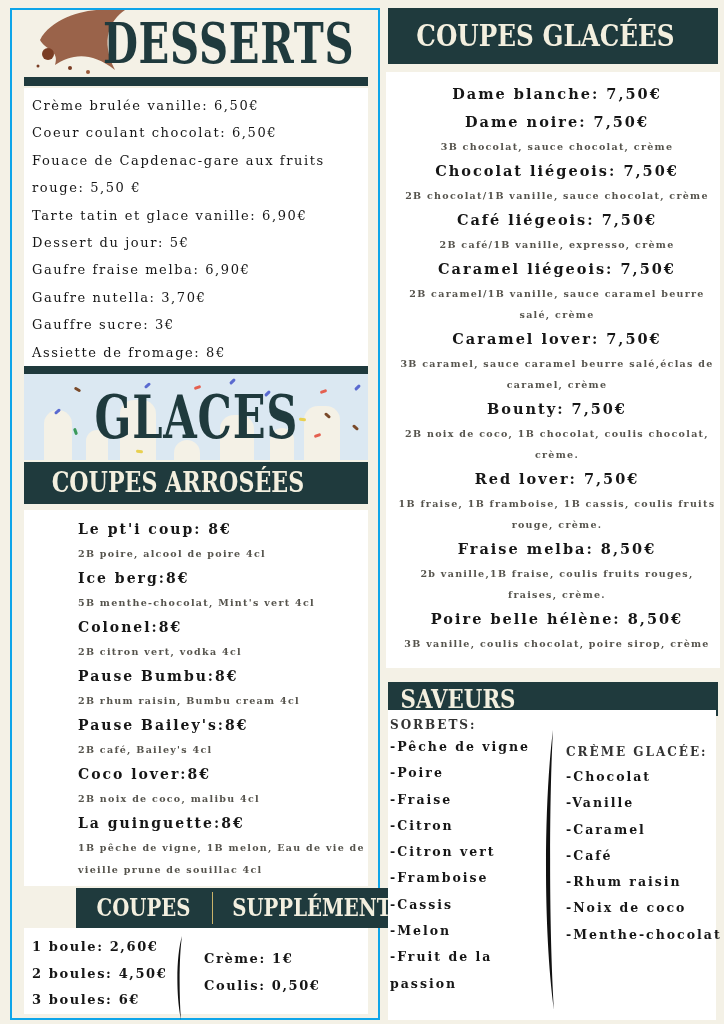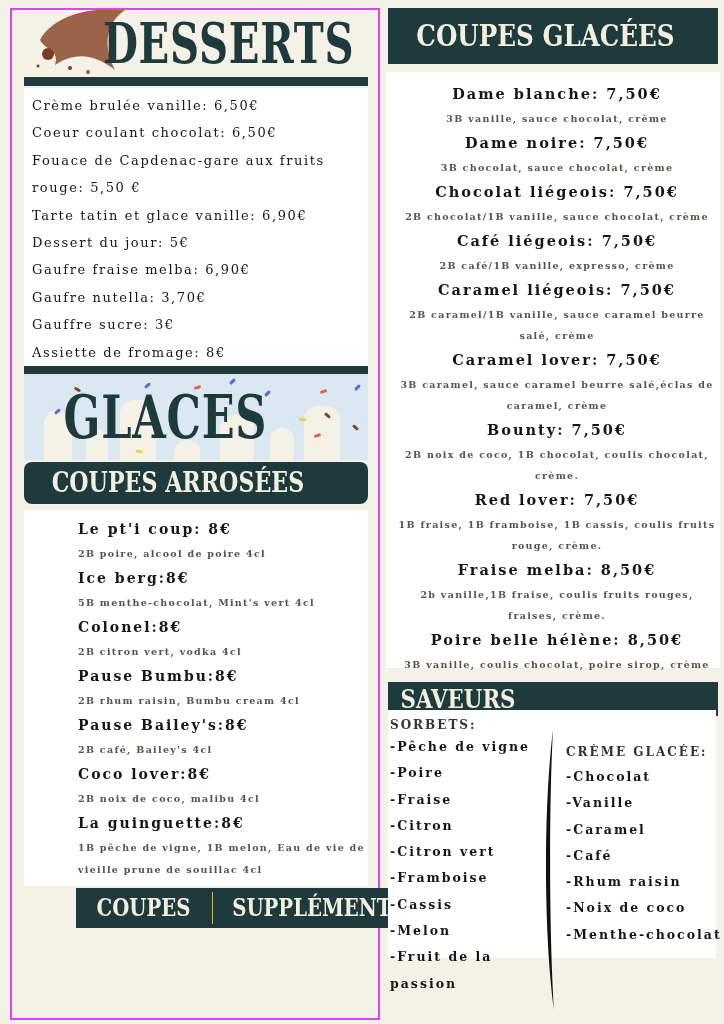--- a/index.html
+++ b/index.html
@@ -5,21 +5,21 @@
   html, body { margin:0; padding:0; }
   body {
     width:724px; height:1024px; overflow:hidden;
     background:#f4f1e6;
     font-family:"DejaVu Serif", serif;
     color:#161616;
     position:relative;
   }
   .col-left {
     position:absolute; left:10px; top:8px; width:370px; height:1012px;
-    border:2px solid #d946ef; box-sizing:border-box;
+    border:2px solid #0ea5e9; box-sizing:border-box;
     background:#f4f1e6;
   }
   .col-right {
     position:absolute; left:386px; top:8px; width:334px; height:1014px;
   }
   .dark { background:#1f3a3d; color:#f3efdf; }
 
   
   .desserts-head {
     position:absolute; left:12px; top:0; width:344px; height:66px;
@@ -45,20 +45,21 @@
   .dessert-list .row {
     font-size:13px; font-weight:normal; letter-spacing:1.6px;
     line-height:27.4px; white-space:nowrap;
   }
 
   
   .glaces-area {
     position:absolute; left:12px; top:364px; width:344px; height:86px;
     background:#dbe8f2;
     overflow:hidden;
+    text-align:center;
   }
   .drip { position:absolute; background:#f4f1e6; border-radius:14px 14px 0 0; bottom:-10px; }
   .sprinkle { position:absolute; width:7px; height:3px; border-radius:2px; }
   .glaces-title { font-size:60px; line-height:86px; position:relative; z-index:2; }
 
   .banner {
     position:absolute; text-align:left;
     font-family:"DejaVu Serif", serif;
     font-weight:bold;
   }
@@ -131,21 +132,21 @@
     <div class="sprinkle" style="left:30px; top:36px; background:#5a6ad0; transform:rotate(-40deg);"></div>
     <div class="sprinkle" style="left:48px; top:56px; background:#3a9a5a; transform:rotate(70deg);"></div>
     <div class="sprinkle" style="left:300px; top:40px; background:#7a4a2a; transform:rotate(40deg);"></div>
     <div class="sprinkle" style="left:290px; top:60px; background:#e46050; transform:rotate(-20deg);"></div>
     <div class="sprinkle" style="left:328px; top:52px; background:#7a4a2a; transform:rotate(40deg);"></div>
     <div class="sprinkle" style="left:275px; top:44px; background:#e8d050; transform:rotate(10deg);"></div>
     <div class="sprinkle" style="left:112px; top:76px; background:#e8d050; transform:rotate(10deg);"></div>
     <span class="big-title glaces-title">GLACES</span>
   </div>
 
-  <div class="banner dark" style="left:12px; top:452px; width:344px; height:42px; font-size:27px; line-height:42px;border-radius:8px;">
+  <div class="banner dark" style="left:12px; top:452px; width:344px; height:42px; font-size:27px; line-height:42px;">
     <span>COUPES ARROSÉES</span>
   </div>
 
   <div class="white-panel" style="left:12px; top:500px; width:344px; height:376px;">
     <div class="arrosees-list">
       <div>
         <div class="item-title">Le pt'i coup: 8€</div>
         <div class="item-desc">2B poire, alcool de poire 4cl</div>
       </div>
       <div>
@@ -175,33 +176,46 @@
       </div>
     </div>
   </div>
 
   <div class="banner dark" style="left:16px; top:878px; width:340px; height:40px; font-size:24px; line-height:40px; text-align:left;margin-left:48px;">
     <span style="position:absolute; left:0; width:135px; text-align:center; transform:scaleX(0.82);">COUPES</span>
     <div style="position:absolute; left:136px; top:4px; width:1px; height:32px; background:#c9b26a;"></div>
     <span style="position:absolute; left:138px; width:202px; text-align:center; transform:scaleX(0.82);">SUPPLÉMENTS</span>
   </div>
 
+  <div class="white-panel" style="left:12px; top:918px; width:344px; height:86px;">
+    <div style="position:absolute; left:8px; top:6px;">
+      <div class="price-row">1 boule: 2,60€</div>
+      <div class="price-row">2 boules: 4,50€</div>
+      <div class="price-row">3 boules: 6€</div>
+    </div>
+    <svg style="position:absolute; left:150px; top:8px; width:12px; height:84px;" viewBox="0 0 12 84">
+      <path d="M8 0 C 2 20, 2 60, 7 84 C 5 60, 5 20, 8 0 Z" fill="#111"></path>
+    </svg>
+    <div style="position:absolute; left:180px; top:18px;">
+      <div class="price-row">Crème: 1€</div>
+      <div class="price-row">Coulis: 0,50€</div>
+    </div>
+  </div>
 </div>
 
 <div class="col-right">
 
   <div class="banner dark" style="left:2px; top:0; width:330px; height:56px; font-size:30px; line-height:56px;">
     <span>COUPES GLACÉES</span>
   </div>
 
   <div class="white-panel" style="left:0; top:64px; width:334px; height:596px;">
     <div class="glacees-list">
       <div>
         <div class="item-title">Dame blanche: 7,50€</div>
-        <div class="item-desc">3B vanille, sauce chocolat, crème</div>
       </div>
       <div>
         <div class="item-title">Dame noire: 7,50€</div>
         <div class="item-desc">3B chocolat, sauce chocolat, crème</div>
       </div>
       <div>
         <div class="item-title">Chocolat liégeois: 7,50€</div>
         <div class="item-desc">2B chocolat/1B vanille, sauce chocolat, crème</div>
       </div>
       <div>
@@ -237,21 +251,21 @@
         <div class="item-title">Poire belle hélène: 8,50€</div>
         <div class="item-desc">3B vanille, coulis chocolat, poire sirop, crème</div>
       </div>
     </div>
   </div>
 
   <div class="banner dark" style="left:2px; top:674px; width:330px; height:34px; font-size:26px; line-height:34px;">
     <span>SAVEURS</span>
   </div>
 
-  <div class="white-panel" style="left:2px; top:702px; width:328px; height:248px;">
+  <div class="white-panel" style="left:2px; top:702px; width:328px; height:310px;">
     <div style="position:absolute; left:2px; top:6px;">
       <div class="saveurs-head" style="line-height:18px;">SORBETS:</div>
       <div class="saveurs-text">-Pêche de vigne</div>
       <div class="saveurs-text">-Poire</div>
       <div class="saveurs-text">-Fraise</div>
       <div class="saveurs-text">-Citron</div>
       <div class="saveurs-text">-Citron vert</div>
       <div class="saveurs-text">-Framboise</div>
       <div class="saveurs-text">-Cassis</div>
       <div class="saveurs-text">-Melon</div>

